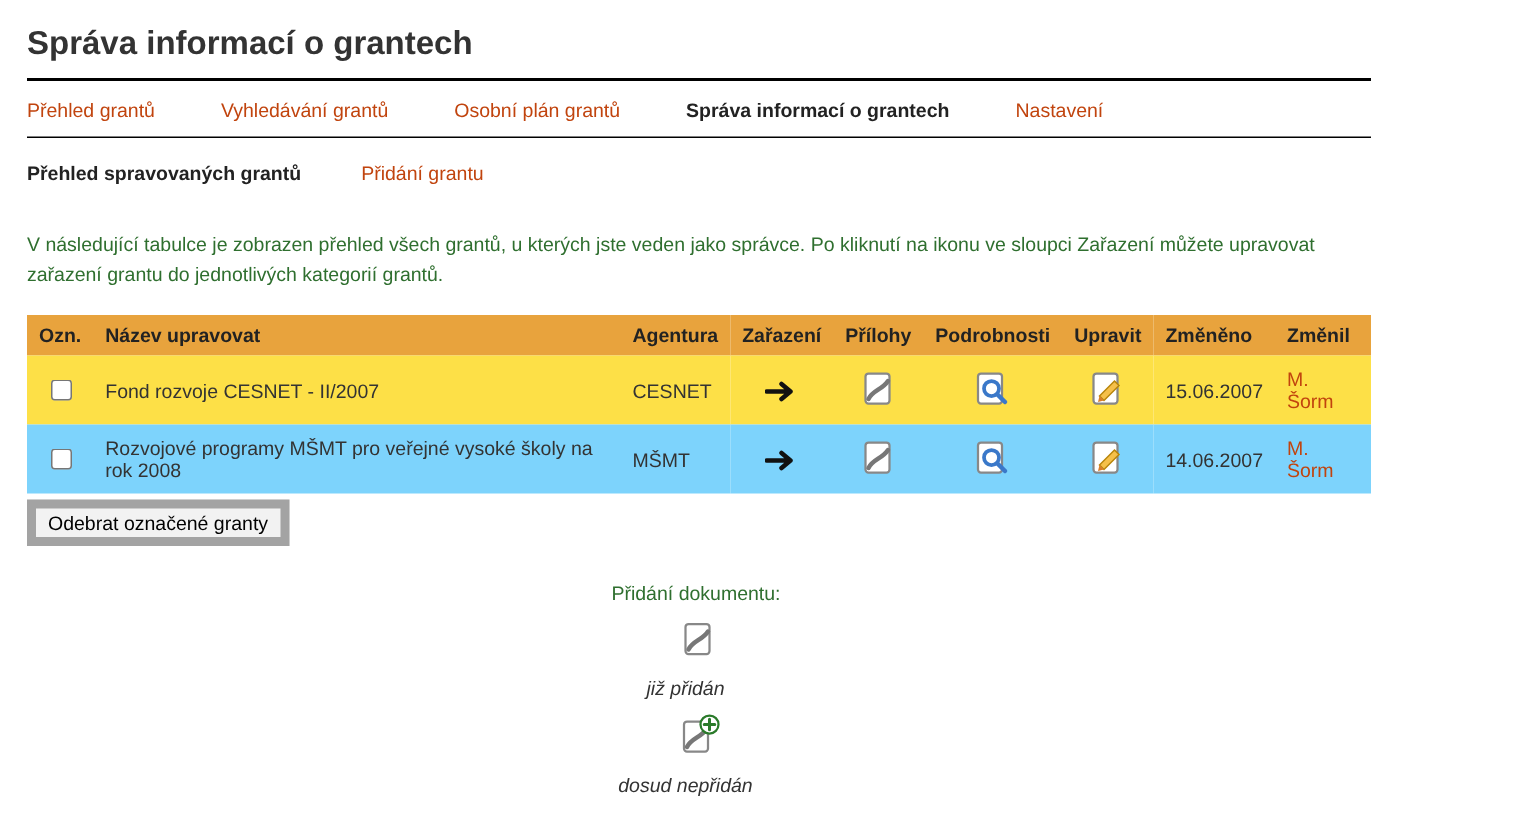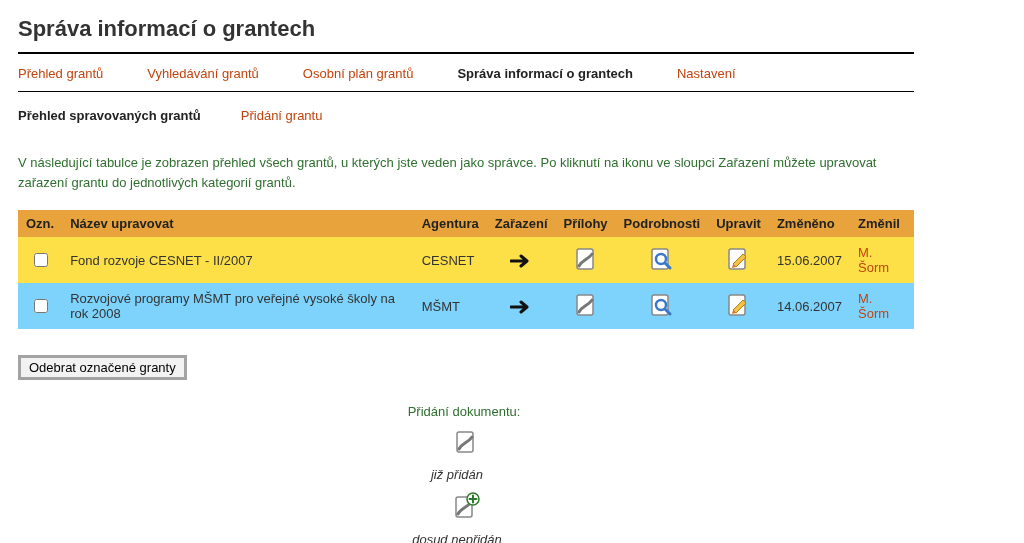--- a/index.html
+++ b/index.html
@@ -99,23 +99,23 @@
   .cell-right { text-align: right; }
   .user-link { color: #c1440e; }
   input[type="checkbox"].rowcb {
     width: 14px; height: 14px;
   }
   .btn {
     font-family: inherit;
     font-size: 13px;
     padding: 2px 8px;
     background: #f2f2f2;
-    border: 3px solid #a3a3a3;
+    border: 6px solid #a3a3a3;
     cursor: pointer;
-    margin-top: 26px;
+    margin-top: 4px;
   }
   .legend {
     margin-top: 24px;
     color: #2f6f2f;
     display: flex;
     align-items: center;
     gap: 10px;
     font-size: 13px;
     flex-direction: column;
   }

